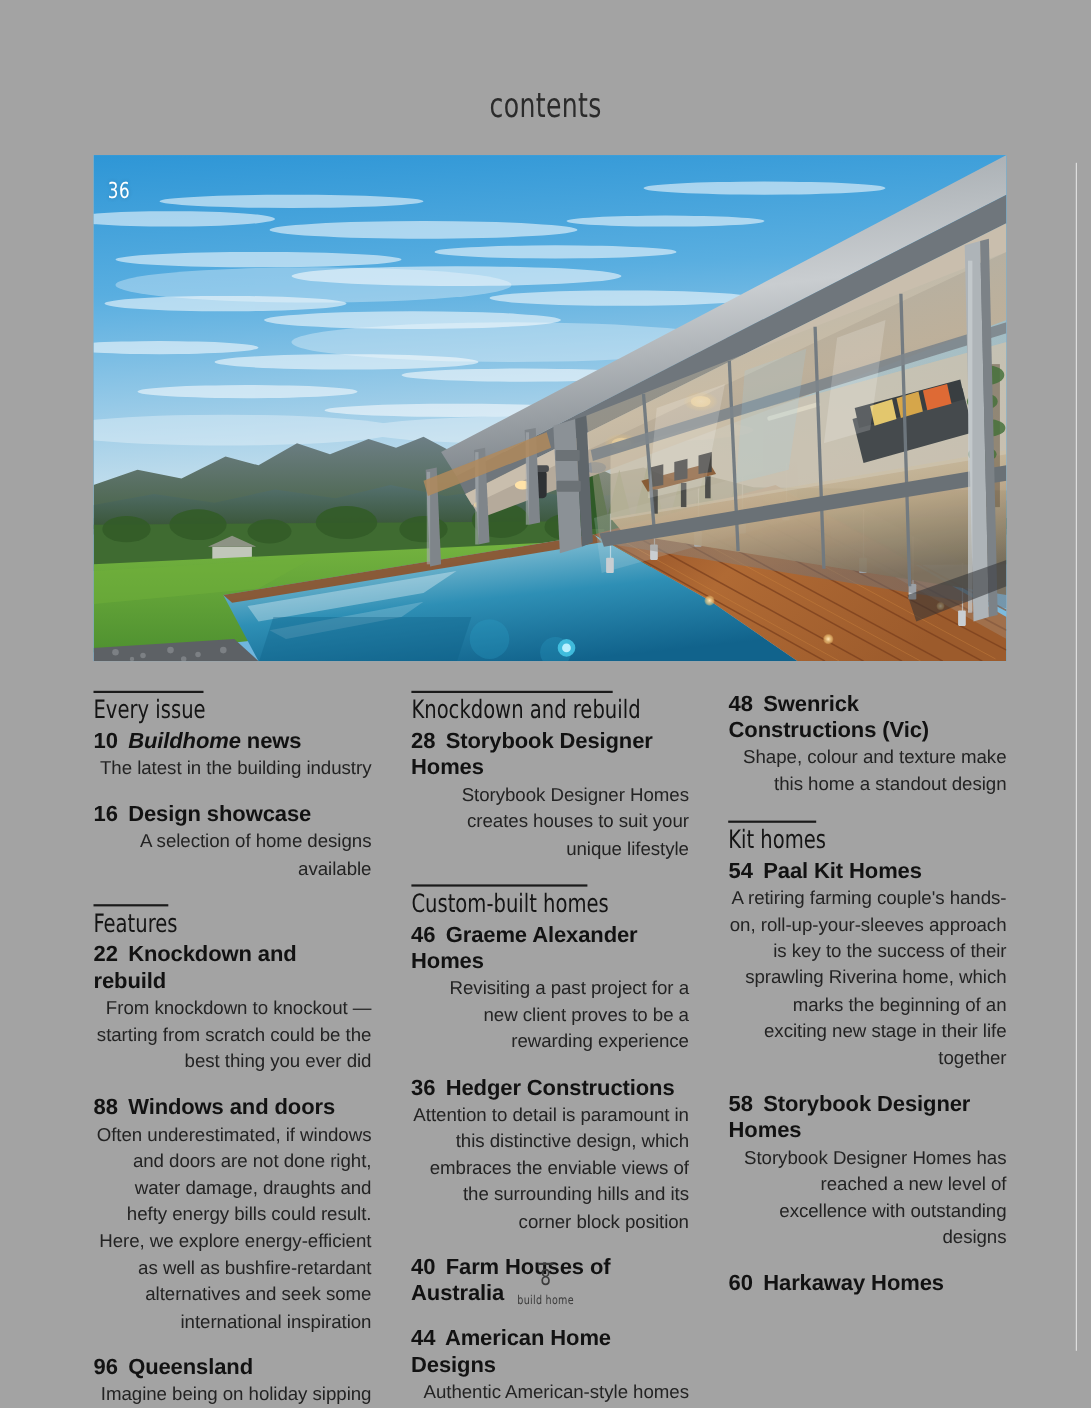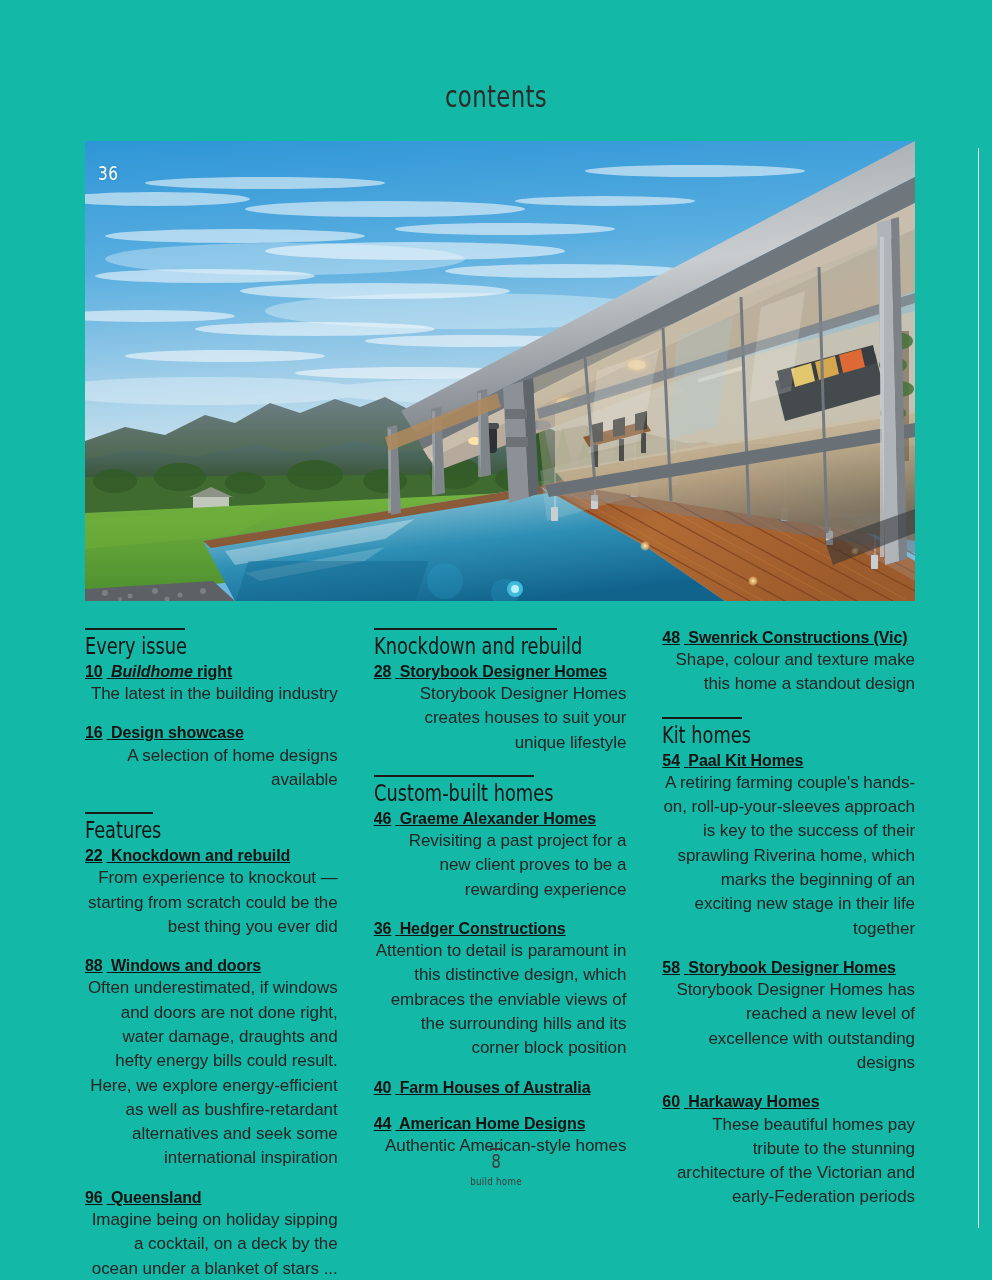--- a/index.html
+++ b/index.html
@@ -12,21 +12,21 @@
     height: 1280px;
     position: relative;
     font-family: "Liberation Sans", sans-serif;
     color: #1a1a1a;
     overflow: hidden;
   }
 
   .page {
     position: absolute;
     inset: 0;
-    background: #14b8a6;
+    background: #a3a3a3;
   }
 
   
   .page-edge {
     position: absolute;
     left: 978px;
     top: 148px;
     width: 1px;
     height: 1080px;
     background: #e4e4e4;
@@ -108,27 +108,26 @@
     transform: scaleX(0.86);
     transform-origin: left bottom;
     margin: 0 0 3px 0;
     white-space: nowrap;
   }
 
   .entry { margin-bottom: 17px; }
   .entry:last-child { margin-bottom: 0; }
 
   .entry-title {
-    font-size: 16px;
+    font-size: 20px;
     font-weight: 700;
     line-height: 1.2;
     color: #121212;
     margin: 0 0 1px 0;
     letter-spacing: -0.1px;
-    text-decoration: underline;
   }
   .entry-title .pg { margin-right: 4px; }
   .entry-title em { font-style: italic; }
 
   .entry-desc {
     font-size: 17px;
     font-weight: 400;
     line-height: 1.43;
     color: #232323;
     margin: 0;
@@ -494,37 +493,37 @@
 
   <div class="cols">
 
     <div class="col">
 
       <div class="sect">
         <div class="rule rule-w1"></div>
         <div class="sect-head">Every issue</div>
 
         <div class="entry">
-          <div class="entry-title"><span class="pg">10</span> <em>Buildhome</em> <span>right</span></div>
+          <div class="entry-title"><span class="pg">10</span> <em>Buildhome</em> <span>news</span></div>
           <p class="entry-desc">The latest in the building industry</p>
         </div>
 
         <div class="entry">
           <div class="entry-title"><span class="pg">16</span> <span>Design showcase</span></div>
           <p class="entry-desc">A selection of home designs available</p>
         </div>
       </div>
 
       <div class="sect sect-gap">
         <div class="rule rule-w3"></div>
         <div class="sect-head">Features</div>
 
         <div class="entry">
           <div class="entry-title"><span class="pg">22</span> <span>Knockdown and rebuild</span></div>
-          <p class="entry-desc">From experience to knockout — starting from scratch could be the best thing you ever did</p>
+          <p class="entry-desc">From knockdown to knockout — starting from scratch could be the best thing you ever did</p>
         </div>
 
         <div class="entry">
           <div class="entry-title"><span class="pg">88</span> <span>Windows and doors</span></div>
           <p class="entry-desc">Often underestimated, if windows and doors are not done right, water damage, draughts and hefty energy bills could result. Here, we explore energy-efficient as well as bushfire-retardant alternatives and seek some international inspiration</p>
         </div>
 
         <div class="entry">
           <div class="entry-title"><span class="pg">96</span> <span>Queensland</span></div>
           <p class="entry-desc">Imagine being on holiday sipping a cocktail, on a deck by the ocean under a blanket of stars ... the ultimate Zen moment</p>
@@ -587,21 +586,20 @@
           <p class="entry-desc">A retiring farming couple's hands-on, roll-up-your-sleeves approach is key to the success of their sprawling Riverina home, which marks the beginning of an exciting new stage in their life together</p>
         </div>
 
         <div class="entry">
           <div class="entry-title"><span class="pg">58</span> <span>Storybook Designer Homes</span></div>
           <p class="entry-desc">Storybook Designer Homes has reached a new level of excellence with outstanding designs</p>
         </div>
 
         <div class="entry" style="">
           <div class="entry-title"><span class="pg">60</span> <span>Harkaway Homes</span></div>
-          <p class="entry-desc">These beautiful homes pay tribute to the stunning architecture of the Victorian and early-Federation periods</p>
         </div>
       </div>
 
     </div>
 
   </div>
 
   <div class="footer">
     <div class="footer-dash"></div>
     <div class="footer-pg">8</div>

